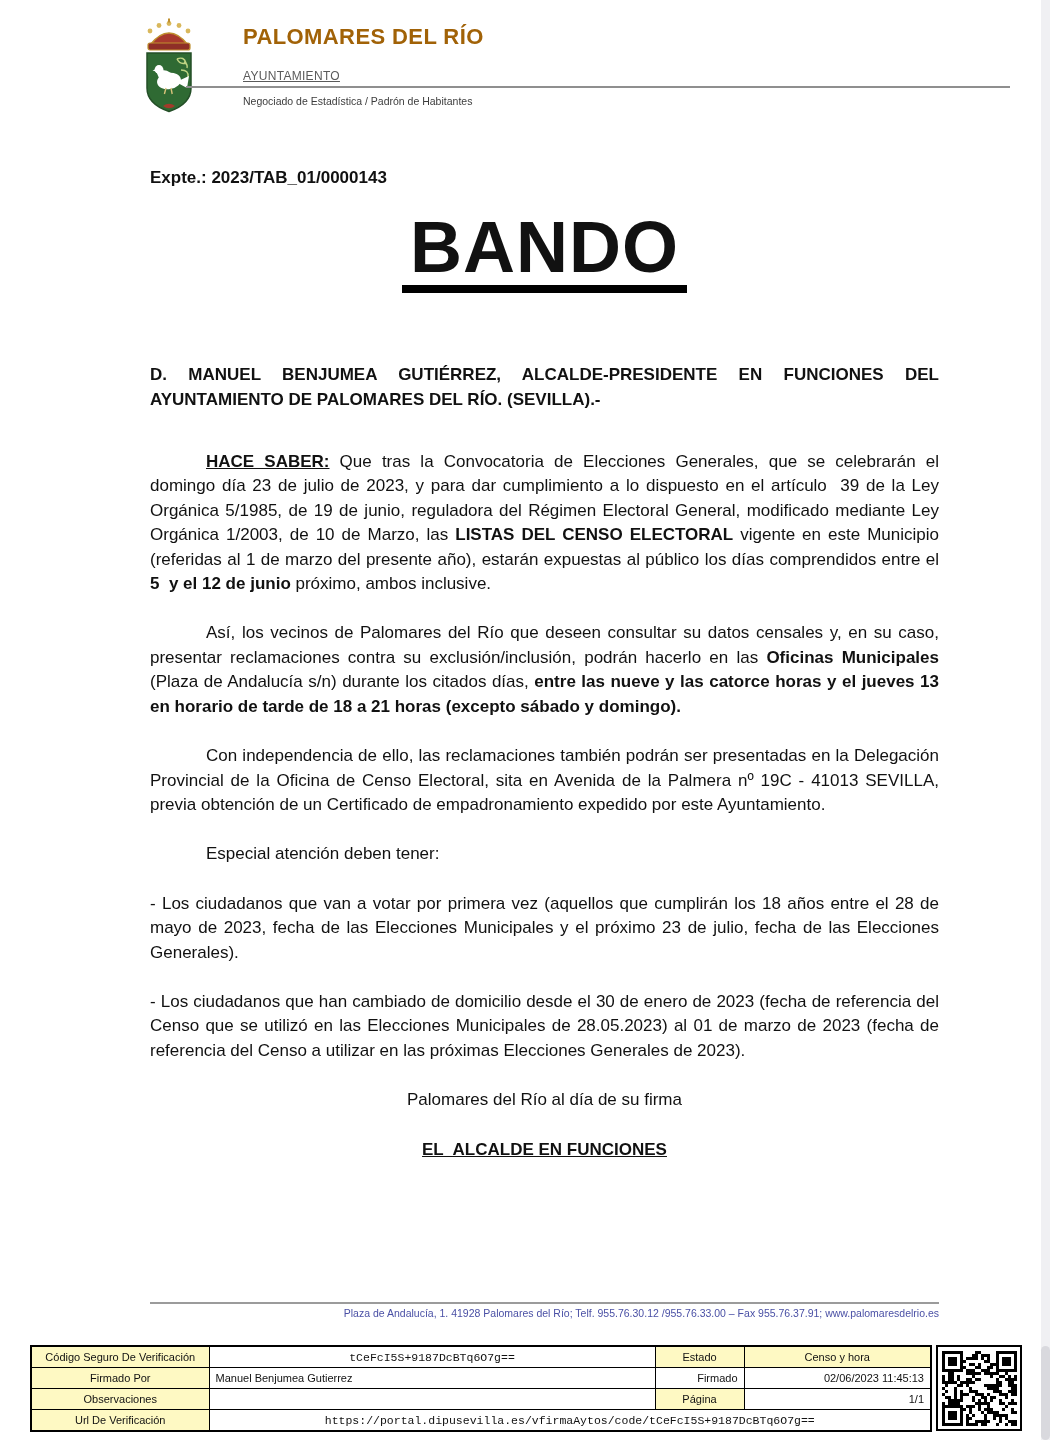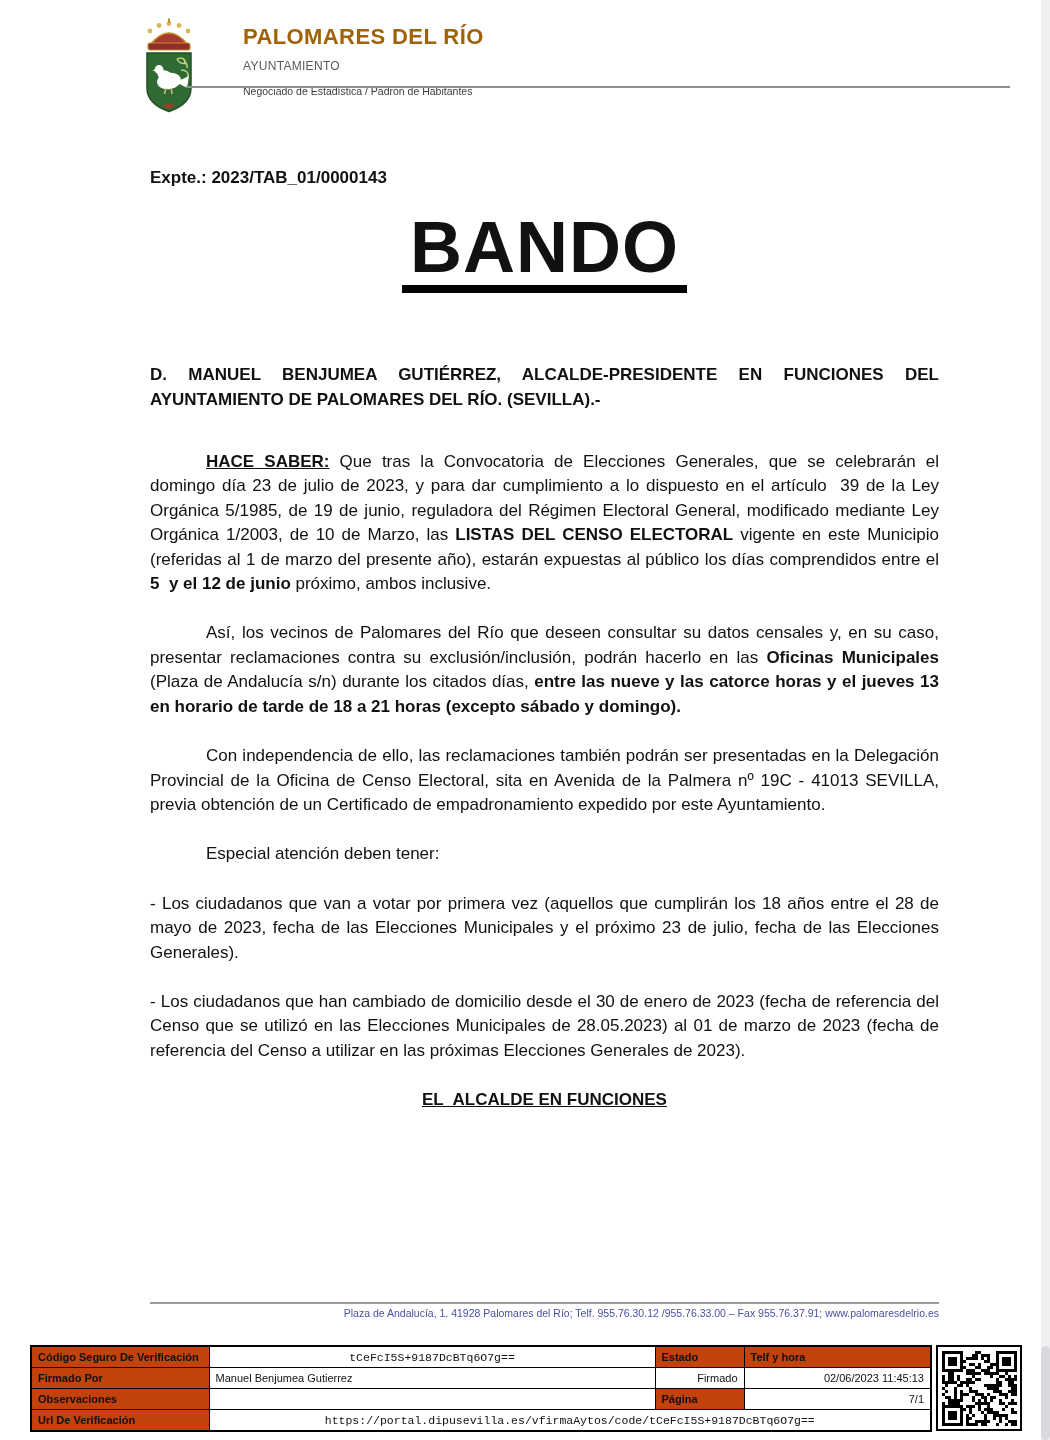--- a/index.html
+++ b/index.html
@@ -6,21 +6,21 @@
   body{
     width:1050px;height:1440px;background:#ffffff;position:relative;
     font-family:"Liberation Sans",sans-serif;color:#111;overflow:hidden;
   }
   .page{position:absolute;inset:0;}
 
   
   .crest{position:absolute;left:140px;top:18px;width:58px;height:96px;}
   .head-text{position:absolute;left:243px;top:25px;}
   .brand{font-size:22px;font-weight:bold;color:#a16207;letter-spacing:.4px;line-height:1.1;}
-  .org{font-size:12px;color:#5a5a5a;margin-top:10px;letter-spacing:.3px;}
+  .org{font-size:12px;color:#5a5a5a;margin-top:20px;letter-spacing:.3px;text-decoration:underline;}
   .dept{font-size:10.5px;color:#3c3c3c;margin-top:12px;}
   .head-rule{position:absolute;left:186px;top:86px;width:824px;height:2px;background:#8f8f8f;}
 
   
   .content{position:absolute;left:150px;top:168px;width:789px;}
   .expte{font-size:17px;font-weight:bold;}
   .bando-wrap{text-align:center;margin-top:26px;}
   .bando{
     display:inline-block;font-size:72px;font-weight:bold;line-height:.92;
     letter-spacing:1px;border-bottom:8px solid #000;padding:0 8px 5px 8px;
@@ -33,21 +33,21 @@
 
   
   .foot-rule{position:absolute;left:150px;top:1302px;width:789px;height:2px;background:#9b9b9b;}
   .foot-addr{position:absolute;left:150px;top:1307px;width:789px;text-align:right;
     font-size:10.5px;color:#4a50a5;}
 
   
   .vtable{position:absolute;left:30px;top:1345px;border-collapse:collapse;
     font-size:11px;table-layout:fixed;width:900px;border:2px solid #000;}
   .vtable td{border:1px solid #000;height:20px;padding:0 6px;overflow:hidden;white-space:nowrap;}
-  .vtable td.lbl{background:#c2410c;font-weight:bold;text-align:left;}
+  .vtable td.lbl{background:#fef9c3;font-weight:normal;text-align:center;}
   .vtable td.mono{font-family:"Liberation Mono","DejaVu Sans Mono",monospace;text-align:center;font-size:11.5px;}
   .vtable td.val-left{text-align:left;}
   .vtable td.val-center{text-align:right;}
   .qr-box{position:absolute;left:936px;top:1345px;width:86px;height:86px;border:2px solid #000;
     box-sizing:border-box;display:flex;align-items:center;justify-content:center;background:#fff;}
 
   
   .scroll-track{position:absolute;right:0;top:0;width:9px;height:1440px;background:#f0f0f3;}
   .scroll-thumb{position:absolute;right:0;top:1346px;width:9px;height:94px;background:#d9d9de;border-radius:5px;}
 </style>
@@ -106,52 +106,53 @@
     <p class="doc indent"><span>Así, los vecinos de Palomares del Río que deseen consultar su datos censales y, en su caso, presentar reclamaciones contra su exclusión/inclusión, podrán hacerlo en las </span><span style="font-weight: bold;">Oficinas Municipales</span><span> (Plaza de Andalucía s/n) durante los citados días, </span><span style="font-weight: bold;">entre las nueve y las catorce horas y el jueves 13 en horario de tarde de 18 a 21 horas (excepto sábado y domingo).</span></p>
 
     <p class="doc indent">Con independencia de ello, las reclamaciones también podrán ser presentadas en la Delegación Provincial de la Oficina de Censo Electoral, sita en Avenida de la Palmera nº 19C - 41013 SEVILLA, previa obtención de un Certificado de empadronamiento expedido por este Ayuntamiento.</p>
 
     <p class="doc indent">Especial atención deben tener:</p>
 
     <p class="doc">- Los ciudadanos que van a votar por primera vez (aquellos que cumplirán los 18 años entre el 28 de mayo de 2023, fecha de las Elecciones Municipales y el próximo 23 de julio, fecha de las Elecciones Generales).</p>
 
     <p class="doc">- Los ciudadanos que han cambiado de domicilio desde el 30 de enero de 2023 (fecha de referencia del Censo que se utilizó en las Elecciones Municipales de 28.05.2023) al 01 de marzo de 2023 (fecha de referencia del Censo a utilizar en las próximas Elecciones Generales de 2023).</p>
 
+    <p class="doc center sign-place">Palomares del Río al día de su firma</p>
 
     <p class="doc center"><span style="font-weight: bold; text-decoration: underline;">EL&nbsp; ALCALDE EN FUNCIONES</span></p>
   </div>
 
   <div class="foot-rule"></div>
   <div class="foot-addr">Plaza de Andalucía, 1. 41928 Palomares del Río; Telf. 955.76.30.12 /955.76.33.00 – Fax 955.76.37.91; www.palomaresdelrio.es</div>
 
   <table class="vtable">
     <colgroup>
         <col style="width:178px">
         <col style="width:446px">
         <col style="width:89px">
         <col style="width:187px">
       </colgroup>
     <tbody>
         <tr>
       <td class="lbl">Código Seguro De Verificación</td>
       <td class="mono">tCeFcI5S+9187DcBTq6O7g==</td>
       <td class="lbl">Estado</td>
-      <td class="lbl">Telf y hora</td>
+      <td class="lbl">Censo y hora</td>
     </tr>
     <tr>
       <td class="lbl">Firmado Por</td>
       <td class="val-left">Manuel Benjumea Gutierrez</td>
       <td class="val-center">Firmado</td>
       <td class="val-center">02/06/2023 11:45:13</td>
     </tr>
     <tr>
       <td class="lbl">Observaciones</td>
       <td class="val-left"></td>
       <td class="lbl">Página</td>
-      <td class="val-center">7/1</td>
+      <td class="val-center">1/1</td>
     </tr>
     <tr>
       <td class="lbl">Url De Verificación</td>
       <td class="mono" colspan="3">https://portal.dipusevilla.es/vfirmaAytos/code/tCeFcI5S+9187DcBTq6O7g==</td>
     </tr>
   </tbody>
     </table>
 
   <div class="qr-box">
     <svg id="qr" width="75" height="75" viewBox="0 0 75 75" fill="#000">

